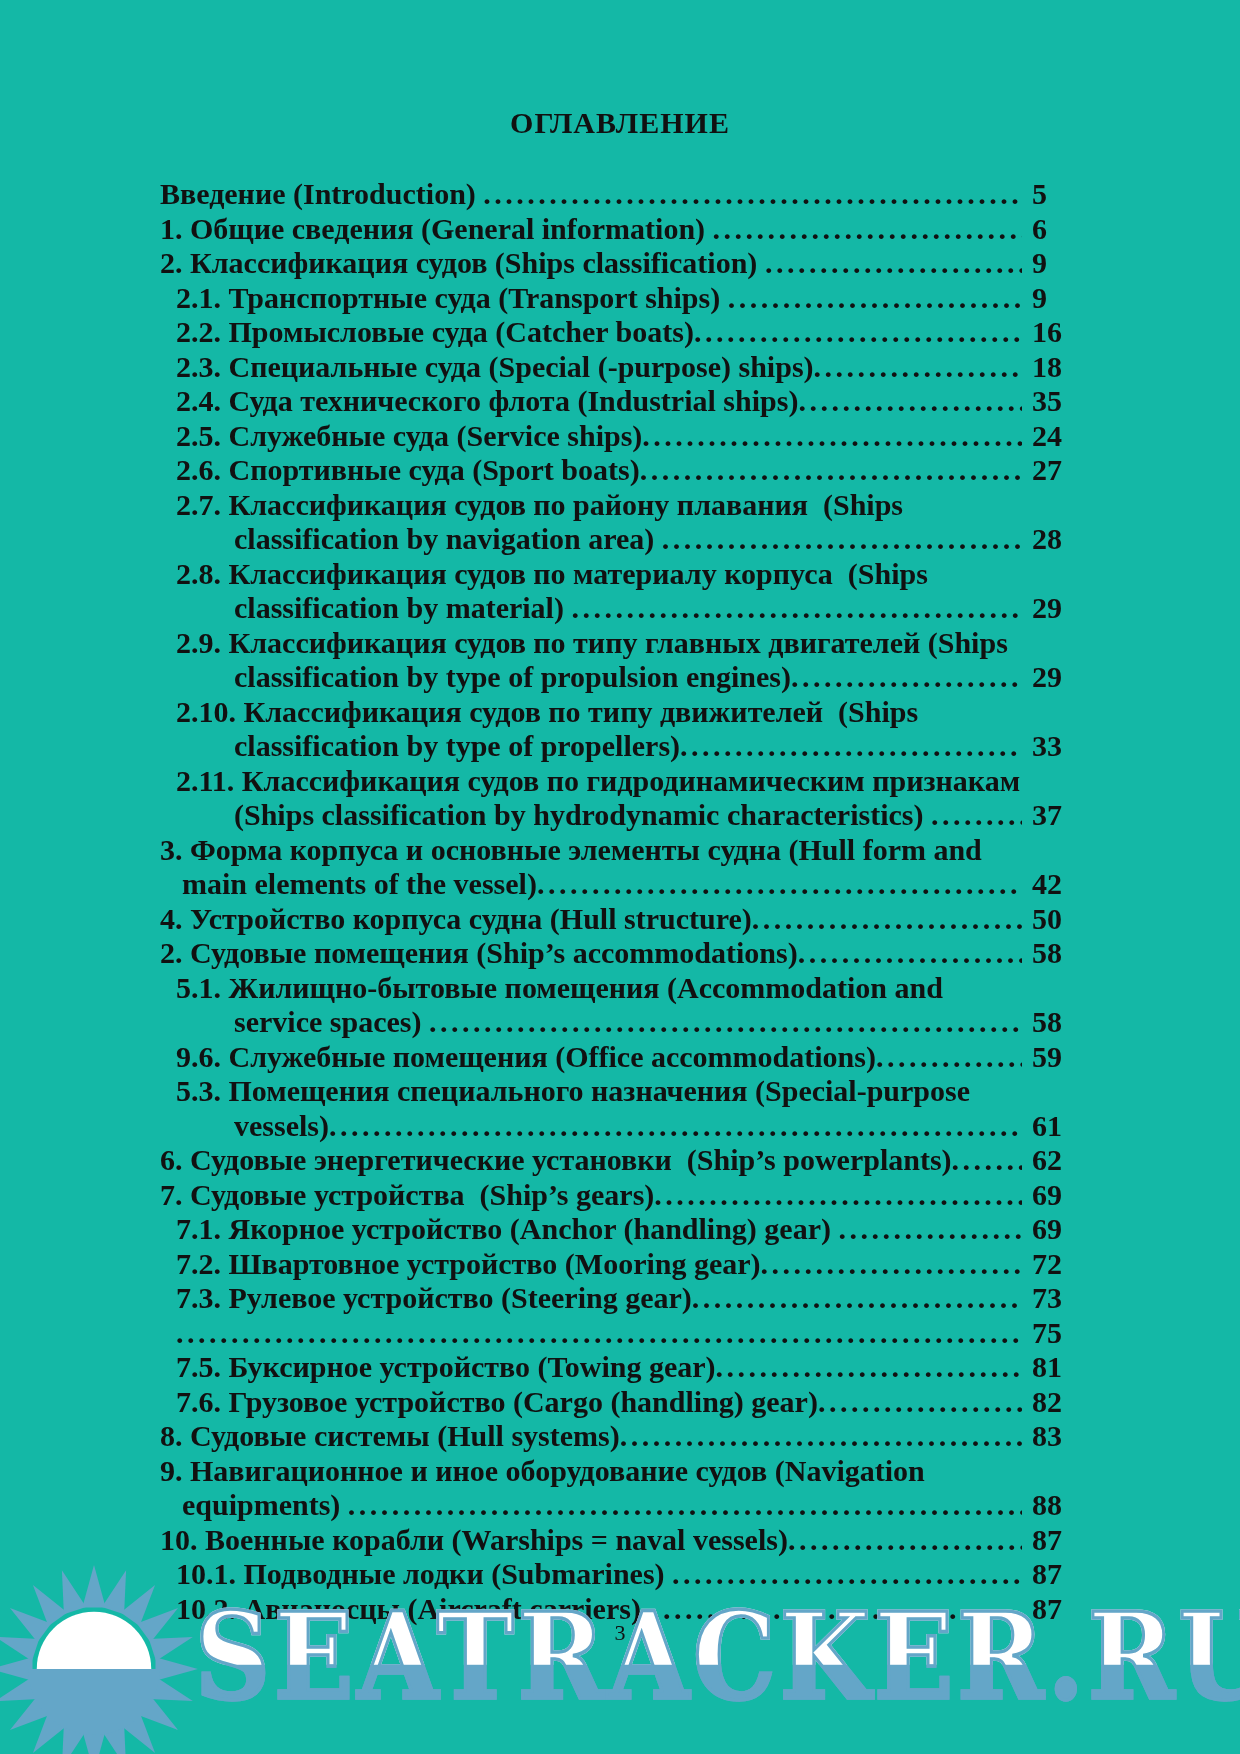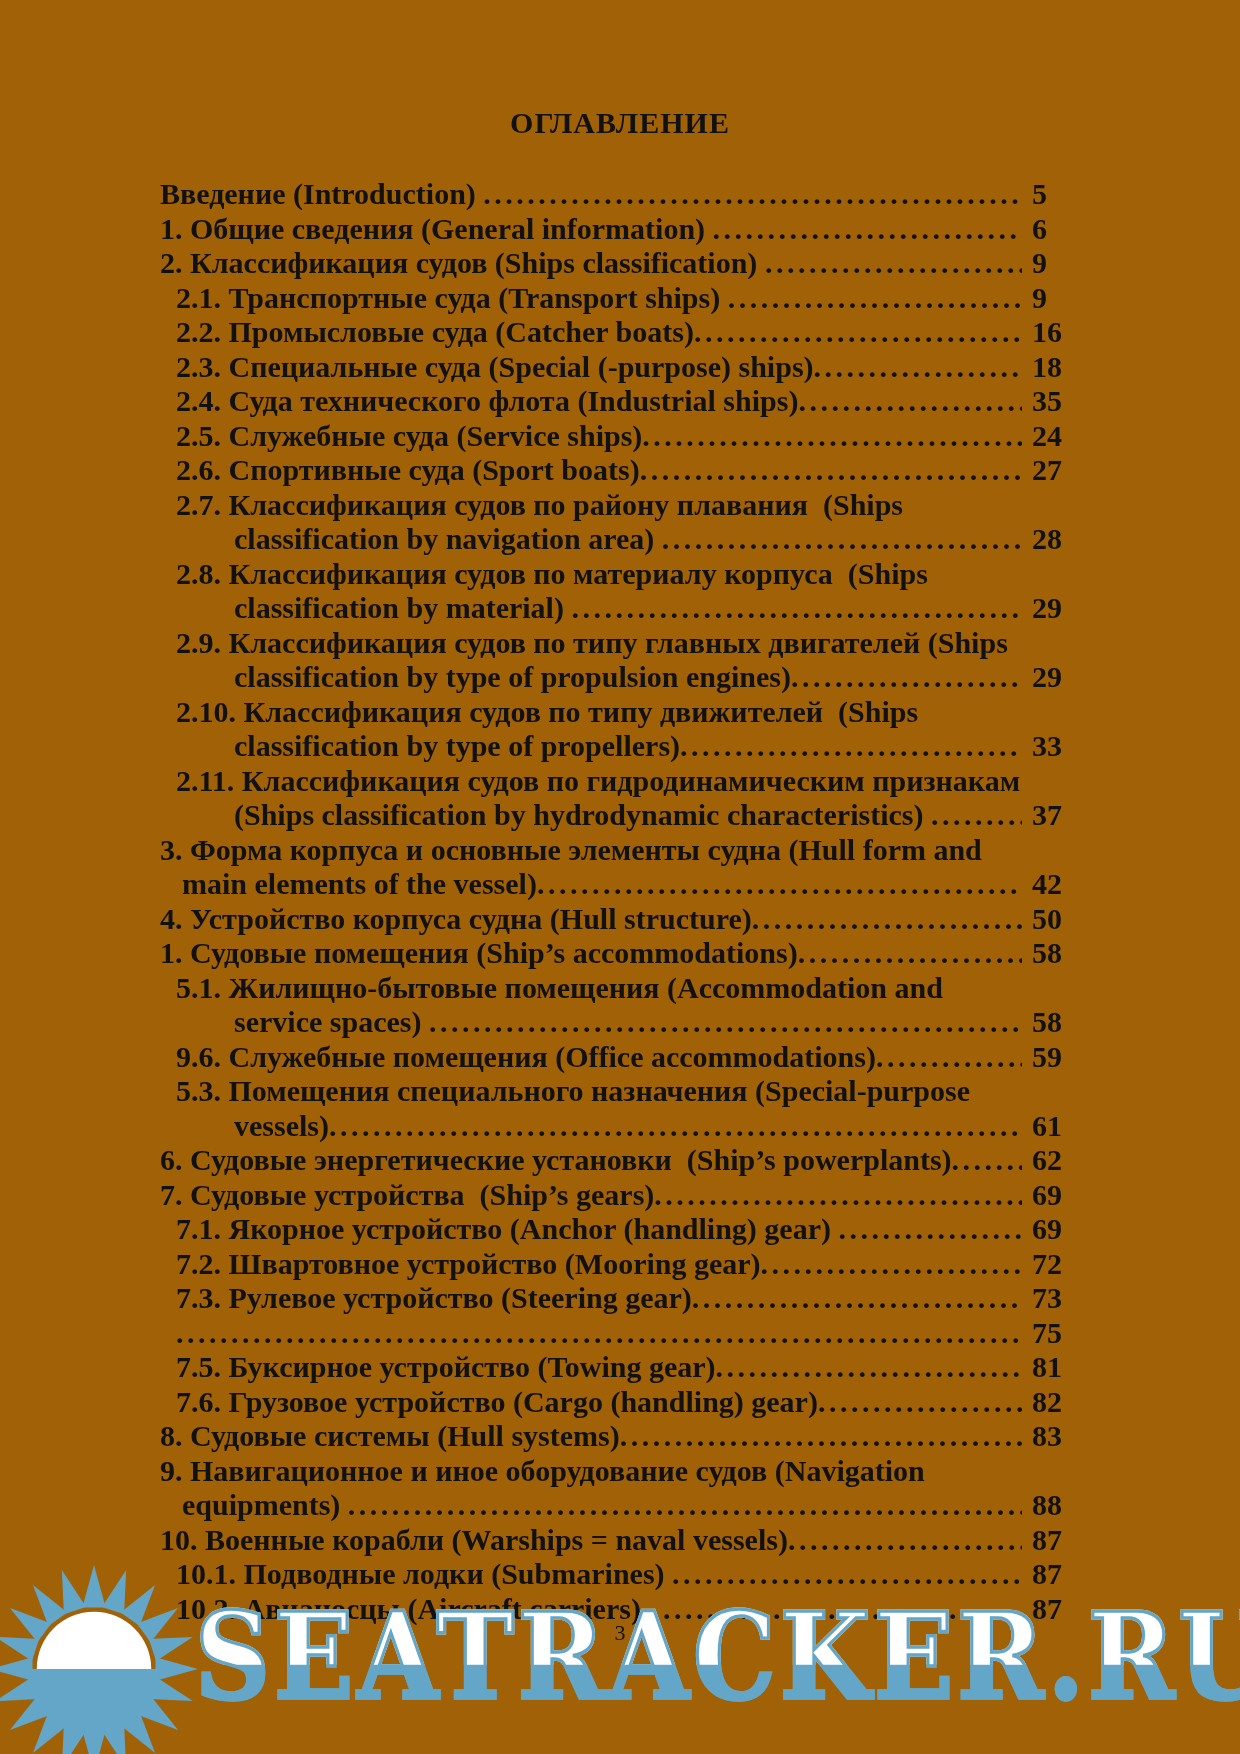--- a/index.html
+++ b/index.html
@@ -1,20 +1,20 @@
 <!DOCTYPE html>
 <html><head>
 <meta charset="utf-8">
 <style>
   html,body{margin:0;padding:0;background:#888;}
   .sheet{
     position:relative;
     width:1240px;height:1754px;
     margin:0 auto;
-    background:#a16207;
+    background:#14b8a6;
     overflow:hidden;
     font-family:"Liberation Serif", serif;
     color:#111;
   }
   .title{
     margin-top:105px;
     text-align:center;
     font-size:30px;
     line-height:35px;
     font-weight:bold;
@@ -189,21 +189,21 @@
         <span class="t">main elements of the vessel)</span>
         <span class="leader"></span>
         <span class="pg">42</span>
       </div>
       <div class="line b">
         <span class="t">4. Устройство корпуса судна (Hull structure)</span>
         <span class="leader"></span>
         <span class="pg">50</span>
       </div>
       <div class="line b">
-        <span class="t">1. Судовые помещения (Ship’s accommodations)</span>
+        <span class="t">2. Судовые помещения (Ship’s accommodations)</span>
         <span class="leader"></span>
         <span class="pg">58</span>
       </div>
       <div class="line sub">
         <span class="t">5.1. Жилищно-бытовые помещения (Accommodation and</span>
       </div>
       <div class="line sub cont-s">
         <span class="t">service spaces) </span>
         <span class="leader"></span>
         <span class="pg">58</span>

